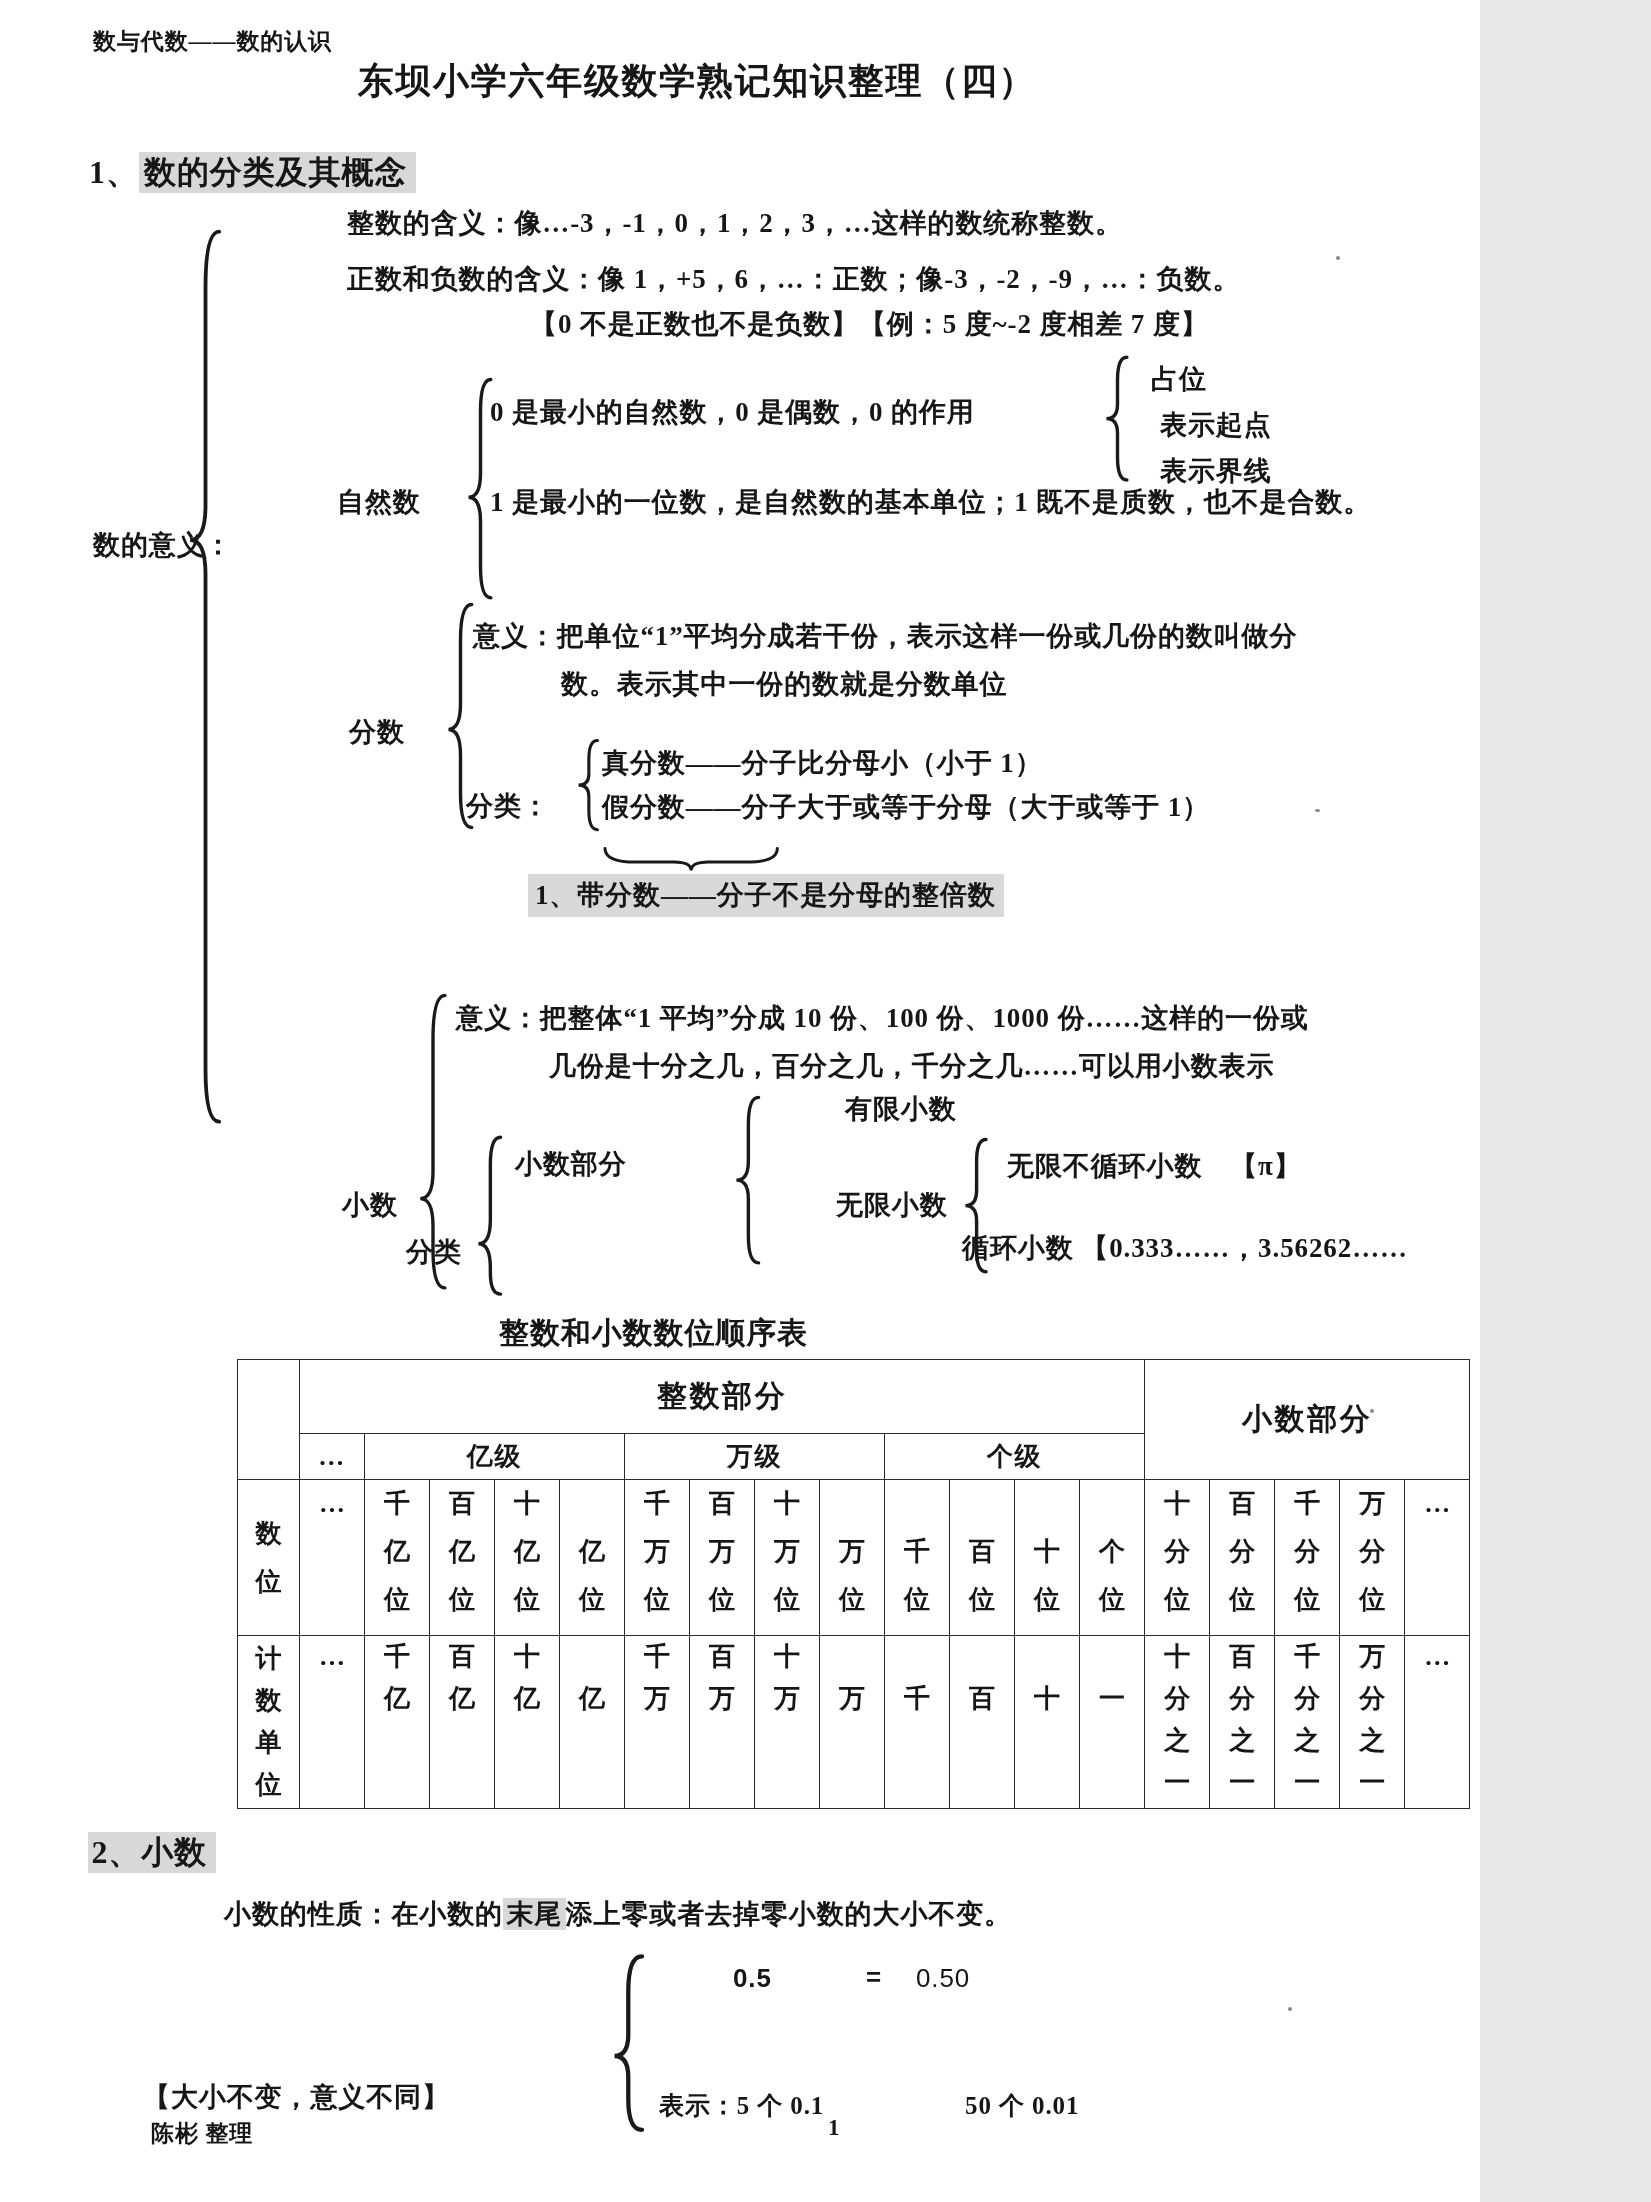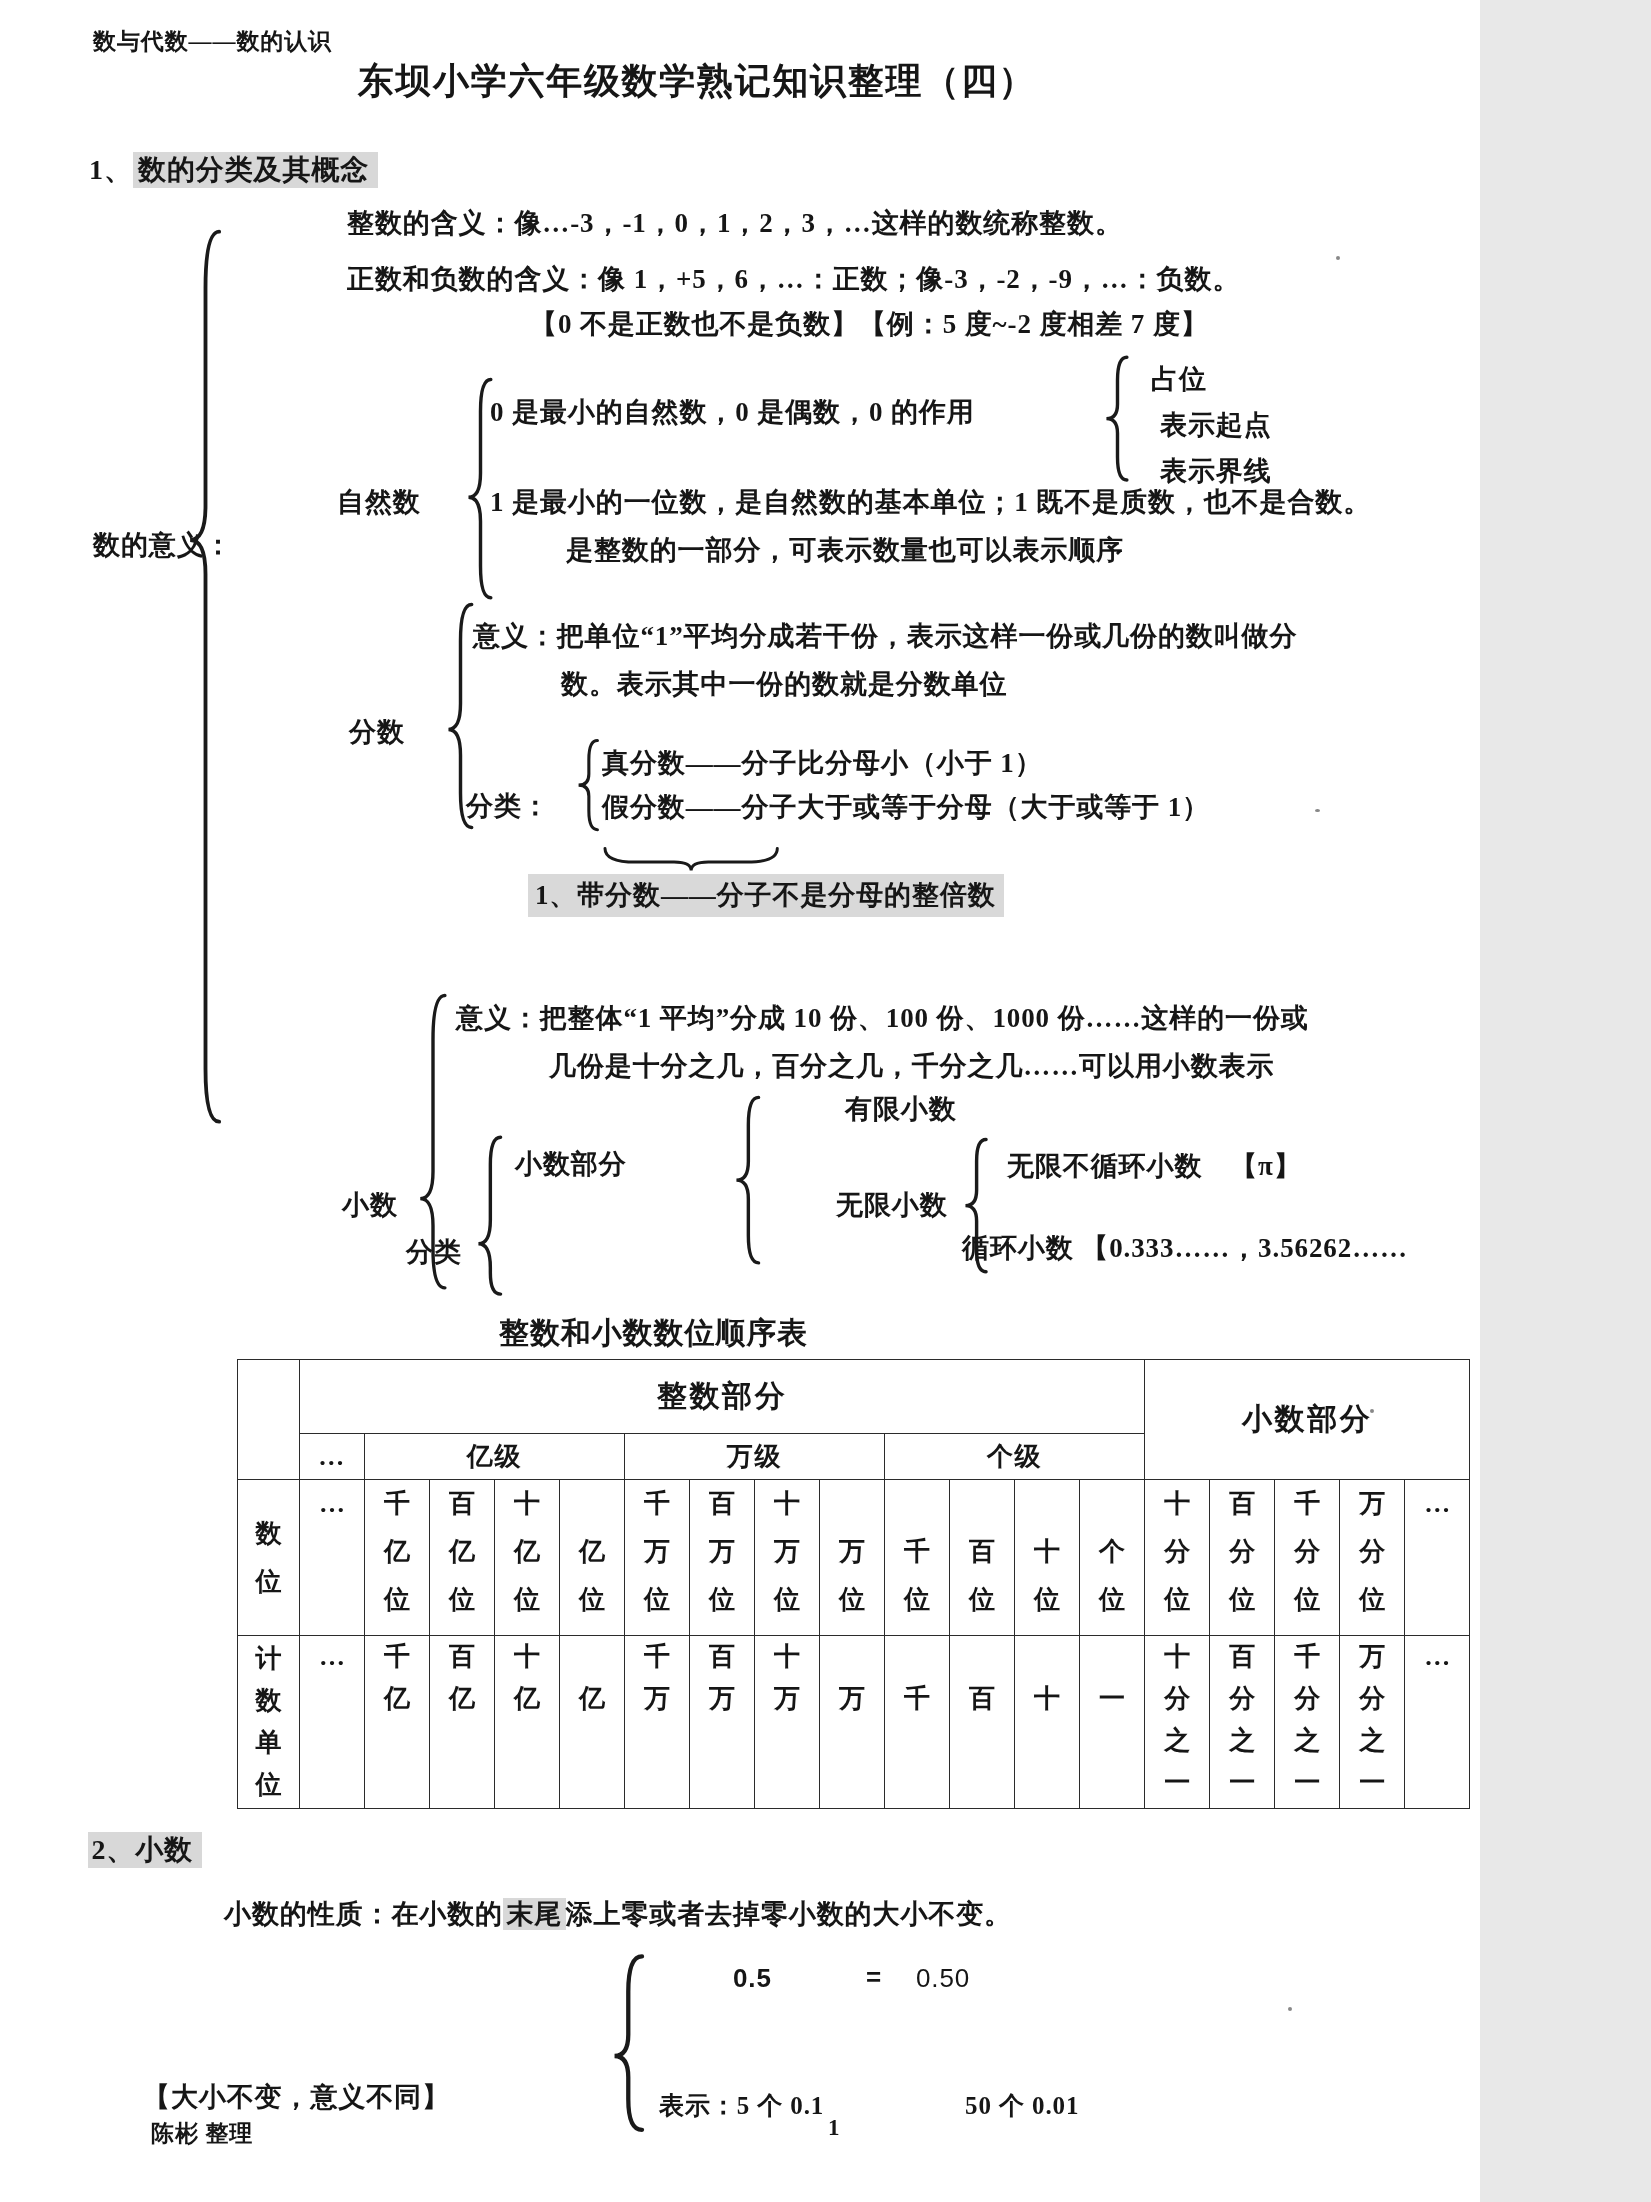--- a/index.html
+++ b/index.html
@@ -1,21 +1,21 @@
 <!DOCTYPE html>
 <html style="font-size:13.8px"><head>
 <meta charset="utf-8">
 <style>
   html,body{margin:0;padding:0;background:#e8e8e8;}
   .page{position:relative;width:1480px;height:2203px;background:#ffffff;overflow:hidden;
         font-family:"Liberation Serif","DejaVu Serif",serif;color:#161616;}
   .abs{position:absolute;white-space:nowrap;font-weight:bold;letter-spacing:0.9px;}
   .t27{font-size:23px;}
   .t31{font-size:27px;}
-  .t33{font-size:28px;}
+  .t33{font-size:32px;}
   .t42{font-size:36px;letter-spacing:1.7px;}
   .center{text-align:center;}
   .hl{background:#d8d8d8;padding:1.7px 8.6px 3.4px 5.2px;}
   .hl2{background:#d9d9d9;padding:2.6px 8.6px 4.3px 6.9px;}
   .brace{position:absolute;}
   .brace path{fill:none;stroke:#1a1a1a;stroke-linecap:round;}
   table.pv{position:absolute;left:237px;top:1359px;border-collapse:collapse;table-layout:fixed;
            width:1223px;font-family:Liberation Serif, serif;}
   table.pv td{border:1.7px solid #2b2b2b;text-align:center;font-weight:bold;color:#161616;
               padding:0;overflow:hidden;}
@@ -53,21 +53,20 @@
     <path d="M30,3 Q18,3 18,40 L18,112 Q18,140 4,140 Q18,140 18,168 L18,220 Q18,257 30,257" stroke-width="4"></path>
   </svg>
   <div class="abs t31" style="left:490px;top:394px">0 是最小的自然数，0 是偶数，0 的作用</div>
   <svg class="brace" style="left:1103px;top:354px" width="29" height="131" viewBox="0 0 34 152">
     <path d="M28,3 Q17,3 17,30 L17,58 Q17,75 4,75 Q17,75 17,92 L17,120 Q17,147 28,147" stroke-width="4"></path>
   </svg>
   <div class="abs t31" style="left:1151px;top:361px">占位</div>
   <div class="abs t31" style="left:1160px;top:407px">表示起点</div>
   <div class="abs t31" style="left:1160px;top:453px">表示界线</div>
   <div class="abs t31" style="left:490px;top:484px">1 是最小的一位数，是自然数的基本单位；1 既不是质数，也不是合数。</div>
-  <div class="abs t31" style="left:566px;top:532px">是整数的一部分，可表示数量也可以表示顺序</div>
 
   <div class="abs t31" style="left:349px;top:714px">分数</div>
   <svg class="brace" style="left:444px;top:602px" width="33" height="229" viewBox="0 0 38 266">
     <path d="M32,3 Q19,3 19,45 L19,118 Q19,148 5,148 Q19,148 19,178 L19,222 Q19,262 32,262" stroke-width="4"></path>
   </svg>
   <div class="abs t31" style="left:473px;top:618px">意义：把单位“1”平均分成若干份，表示这样一份或几份的数叫做分</div>
   <div class="abs t31" style="left:561px;top:666px">数。表示其中一份的数就是分数单位</div>
   <div class="abs t31" style="left:466px;top:788px">分类：</div>
   <svg class="brace" style="left:575px;top:738px" width="26" height="96" viewBox="0 0 30 112">
     <path d="M26,3 Q16,3 16,25 L16,42 Q16,55 4,55 Q16,55 16,68 L16,85 Q16,107 26,107" stroke-width="3.6"></path>

